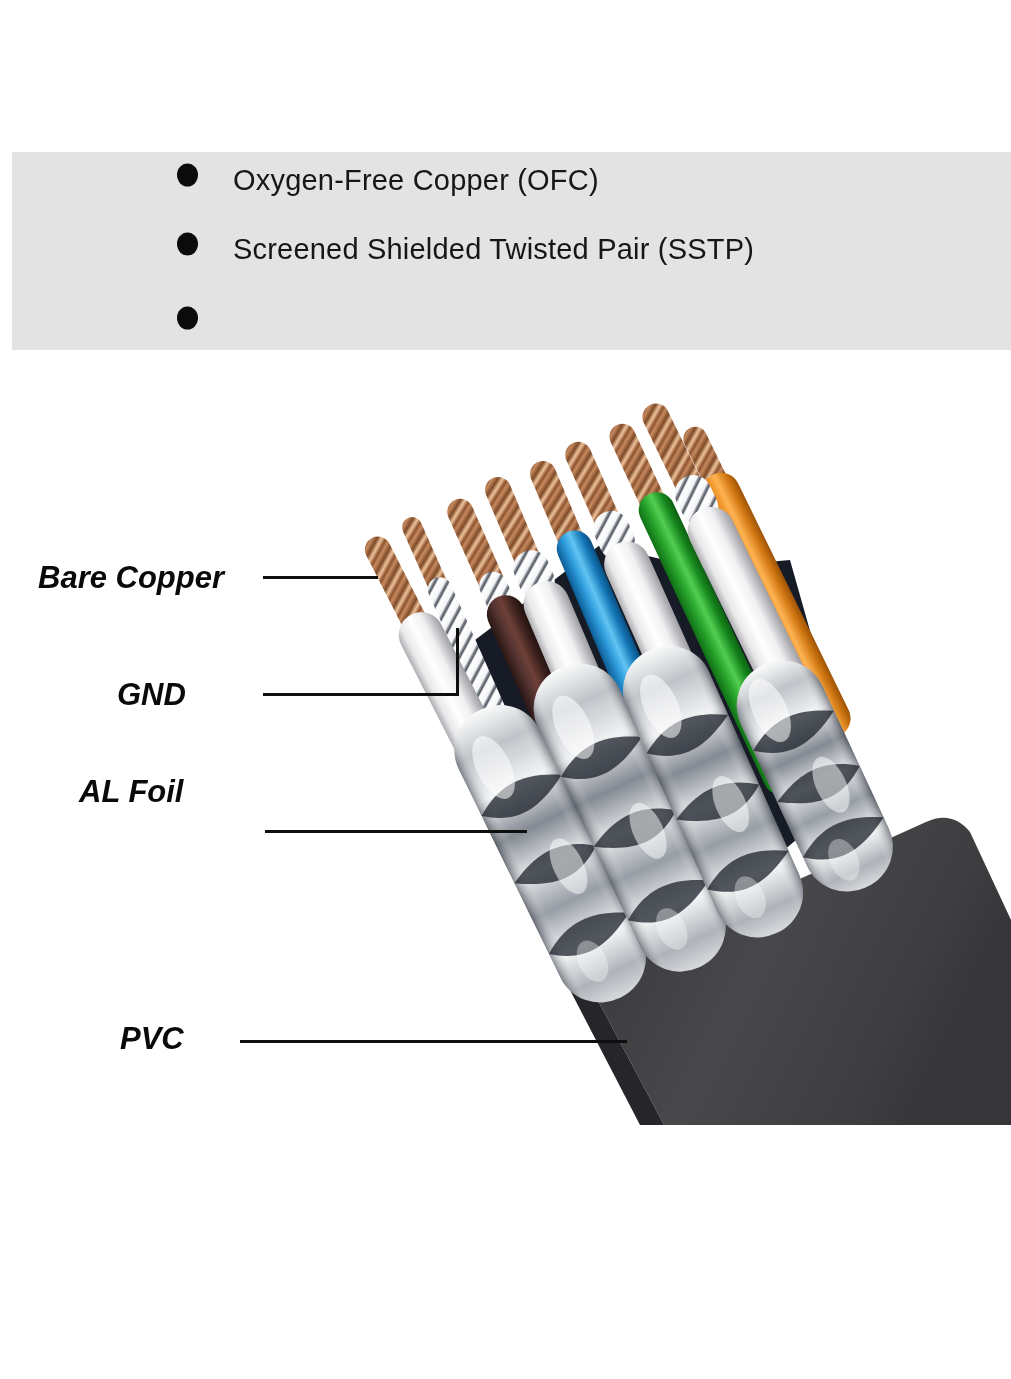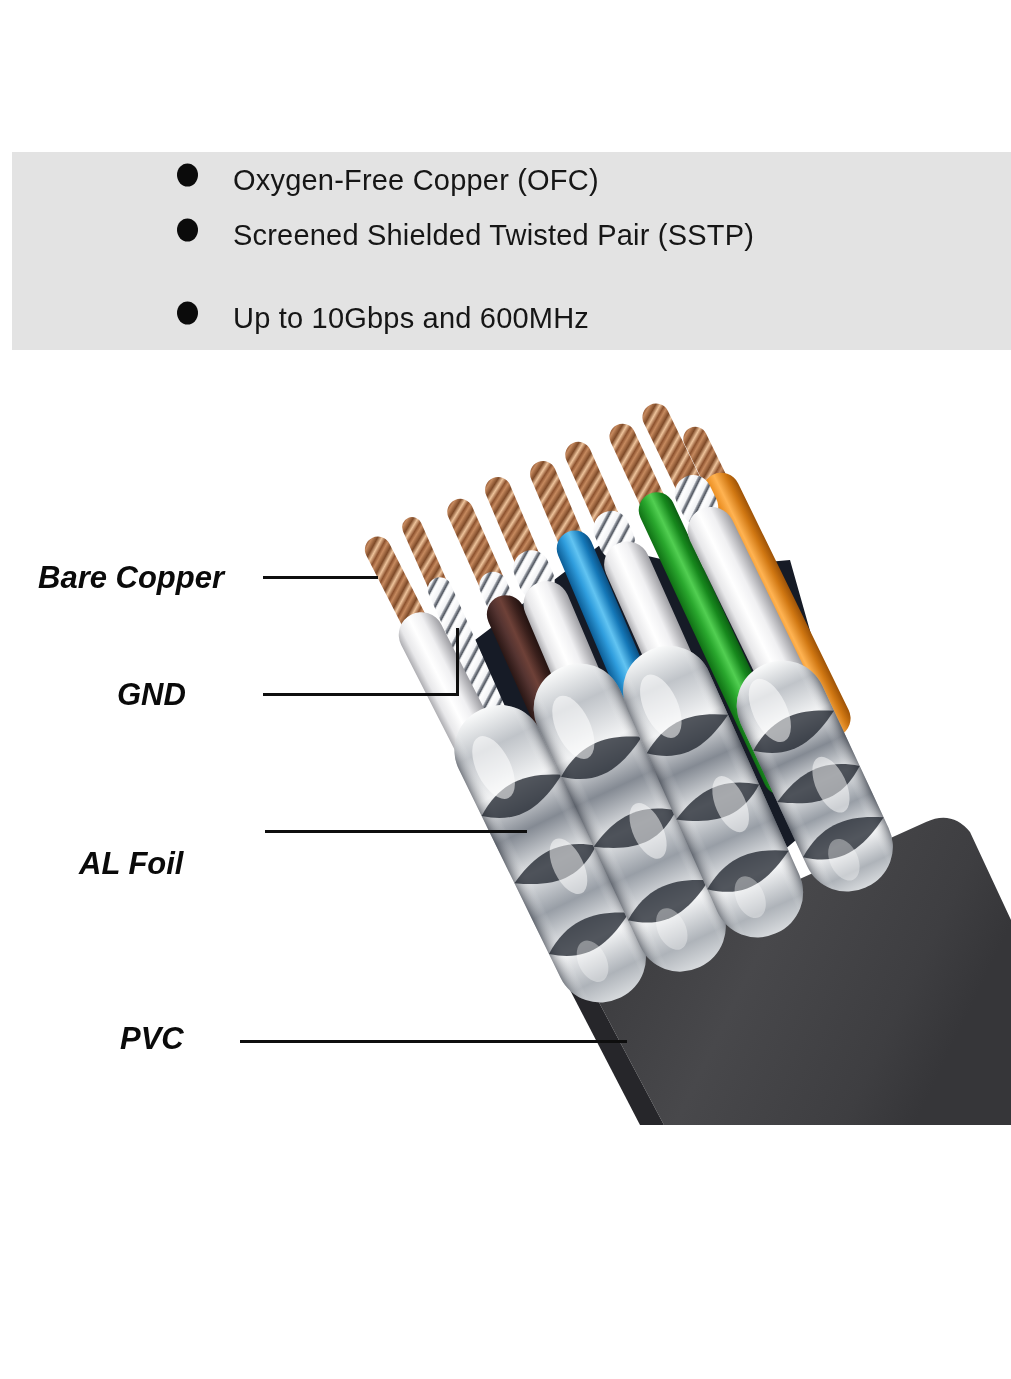--- a/index.html
+++ b/index.html
@@ -207,33 +207,32 @@
           <ellipse cx="-9" cy="210.7" rx="14" ry="22" fill="#ffffff" opacity="0.35"></ellipse>
   </g>
       </g>
   </svg>
 
   <div class="panel">
     <div class="feat-row" style="top:28px">
       <span class="bullet"></span>
       <span class="feat-text">Oxygen-Free Copper (OFC)</span>
     </div>
-    <div class="feat-row" style="top:83px">
+    <div class="feat-row" style="top:97px">
       <span class="bullet"></span>
       <span class="feat-text">Screened Shielded Twisted Pair (SSTP)</span>
     </div>
     <div class="feat-row" style="top:166px">
       <span class="bullet"></span>
-      <span class="feat-text">Up to 10Gbps and 600MHz</span>
     </div>
   </div>
 
   <div class="callout" style="left:38px;top:578px">Bare Copper</div>
   <div class="callout" style="left:117px;top:695px">GND</div>
-  <div class="callout" style="left:79px;top:864px">AL Foil</div>
+  <div class="callout" style="left:79px;top:792px">AL Foil</div>
   <div class="callout" style="left:120px;top:1039px">PVC</div>
 
   <div class="leader" style="left:263px;top:576px;width:115px"></div>
   <div class="leader" style="left:263px;top:693px;width:196px"></div>
   <div class="leader vert" style="left:456px;top:628px;height:68px"></div>
   <div class="leader" style="left:265px;top:830px;width:262px"></div>
   <div class="leader" style="left:240px;top:1040px;width:387px"></div>
 
 </div>
 

